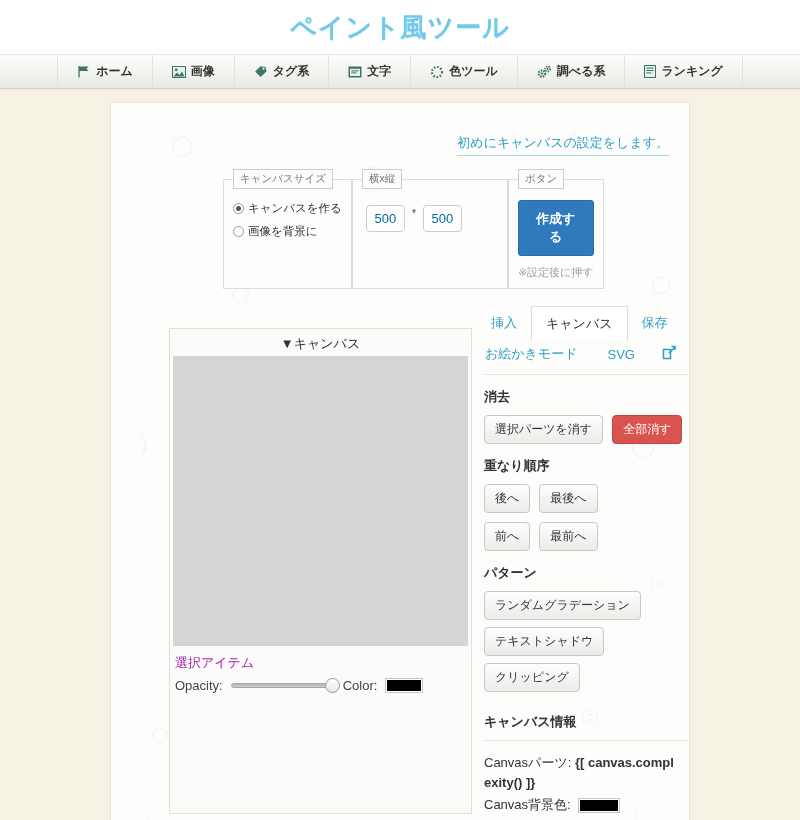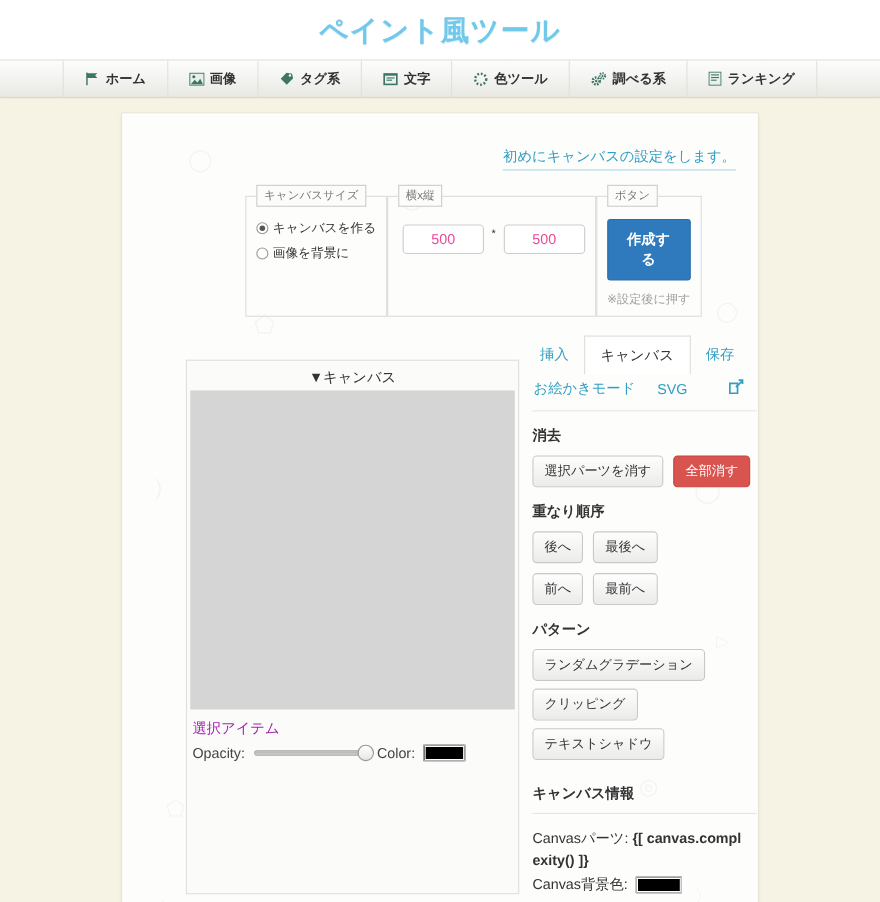--- a/index.html
+++ b/index.html
@@ -37,22 +37,22 @@
            background:#fcfcfa; }
   .fs-size { width:100px; }
   .radio-row { display:flex; align-items:center; gap:4px; font-size:11.5px;
                margin-top:8px; white-space:nowrap; cursor:pointer; }
   .radio-dot { width:11px; height:11px; min-width:11px; border:1px solid #999;
                border-radius:50%; background:#fff; position:relative; display:inline-block; }
   .radio-dot.checked::after { content:''; position:absolute; inset:2px; background:#555;
                border-radius:50%; }
   .fs-dim { width:156px; }
   .dim-row { display:flex; align-items:center; gap:7px; margin:12px 0 0 4px; }
-  .dim-input { width:74px; height:27px; text-align:center; border:1px solid #ccc;
-               border-radius:4px; font-size:13px; color:#ec4899; font-family:inherit; }
+  .dim-input { width:39px; height:27px; text-align:center; border:1px solid #ccc;
+               border-radius:4px; font-size:13px; color:#0369a1; font-family:inherit; }
   .dim-sep { font-size:10px; color:#333; margin-top:-10px; }
   .fs-btn-area { width:93px; }
   .create-btn { display:block; background:#2e7abc; color:#fff; border:1px solid #2a6ca7;
                 border-radius:3px; font-weight:bold; font-size:13px; padding:9px 15px;
                 margin-top:7px; cursor:pointer; font-family:inherit; }
   .fs-note { color:#a0a0a0; font-size:11px; margin-top:9px; white-space:nowrap; }
   
   .workspace { display:flex; gap:12px; margin:17px 0 0 58px; }
   .canvas-box { width:303px; border:1px solid #e1dfd8; background:#fbfbf9;
                 padding:2px 3px 8px;margin-top:22px; }
@@ -72,21 +72,21 @@
             border:1px solid #c4c4c4; box-shadow:inset 0 0 0 1px #fff; cursor:pointer; }
   
   .tools { width:204px; font-size:13px; }
   .tabs-row { display:flex; align-items:stretch; }
   .tab-link { color:#2f9fc4; padding:8px 7px; cursor:pointer; }
   .tab-active { border:1px solid #ddd; border-bottom:none; background:#fff; color:#333;
                 padding:8px 14px; margin:0 7px; cursor:pointer; }
   .links-row { display:flex; align-items:center; padding:4px 0 11px 1px;
                border-bottom:1px solid #e6e6e1; }
   .links-row .lnk { color:#2f9fc4; cursor:pointer; }
-  .links-row .lnk + .lnk { margin-left:20px; }
+  .links-row .lnk + .lnk { margin-left:30px; }
   .ext-icon { margin-left:auto; margin-right:10px; cursor:pointer; }
   .tool-heading { font-weight:bold; font-size:13px; margin:13px 0 9px; }
   .btn { display:inline-block; background:linear-gradient(#fefefe,#ebebe9);
          border:1px solid #c9c9c3; border-radius:4px; padding:5px 10px; font-size:12px;
          color:#333; cursor:pointer; font-family:inherit; }
   .btn-danger { background:#d9534f; border-color:#c64540; color:#fff; }
   .btn-row { display:flex; gap:9px; margin-bottom:9px; }
   .pattern-col .btn { margin-bottom:7px; }
   .info-heading { font-weight:bold; font-size:13px; border-bottom:1px solid #e6e6e1;
                   padding-bottom:9px; margin:14px 0 12px; }
@@ -270,22 +270,22 @@
           <button class="btn">最後へ</button>
         </div>
         <div class="btn-row">
           <button class="btn">前へ</button>
           <button class="btn">最前へ</button>
         </div>
 
         <div class="tool-heading">パターン</div>
         <div class="pattern-col">
           <div><button class="btn">ランダムグラデーション</button></div>
+          <div><button class="btn">テキストシャドウ</button></div>
           <div><button class="btn">クリッピング</button></div>
-          <div><button class="btn">テキストシャドウ</button></div>
         </div>
 
         <div class="info-heading">キャンバス情報</div>
         <div class="info-text"><span>Canvasパーツ: </span><b>{[ canvas.complexity() ]}</b></div>
         <div class="bg-row">
           <span style="font-size:13px;">Canvas背景色:</span>
           <span class="swatch" style="width: 42px; background: rgb(0, 0, 0);"></span>
         </div>
       </div>
     </div>

